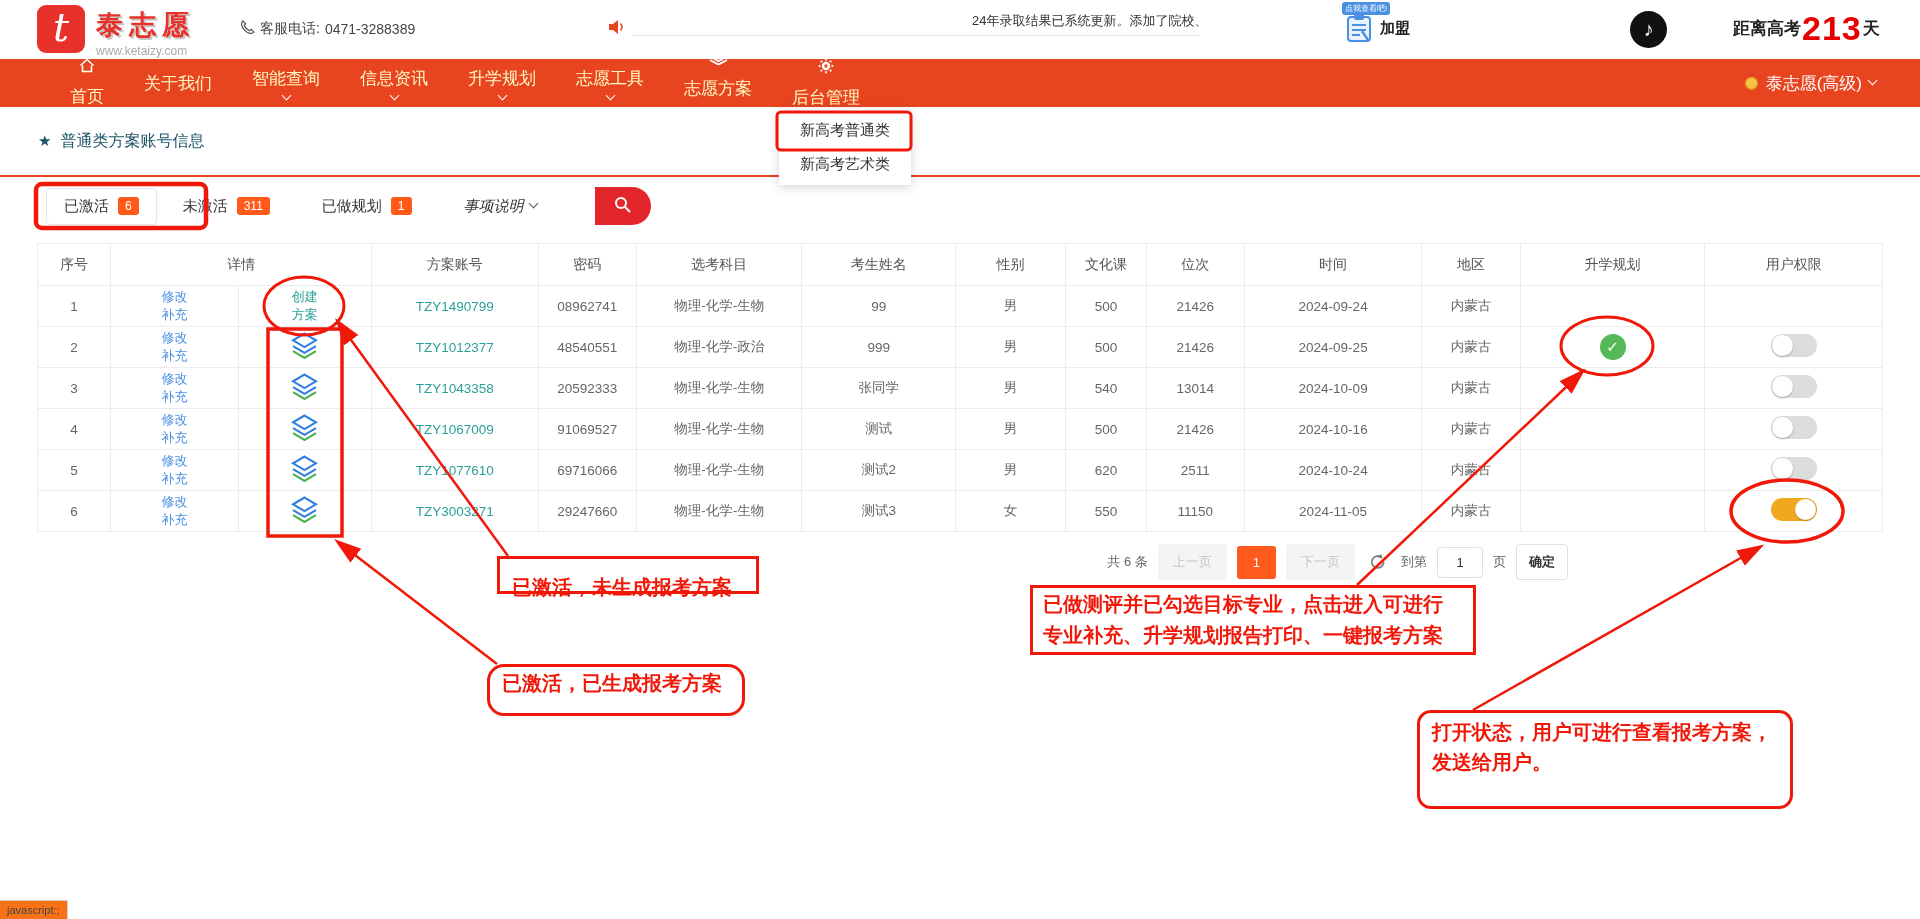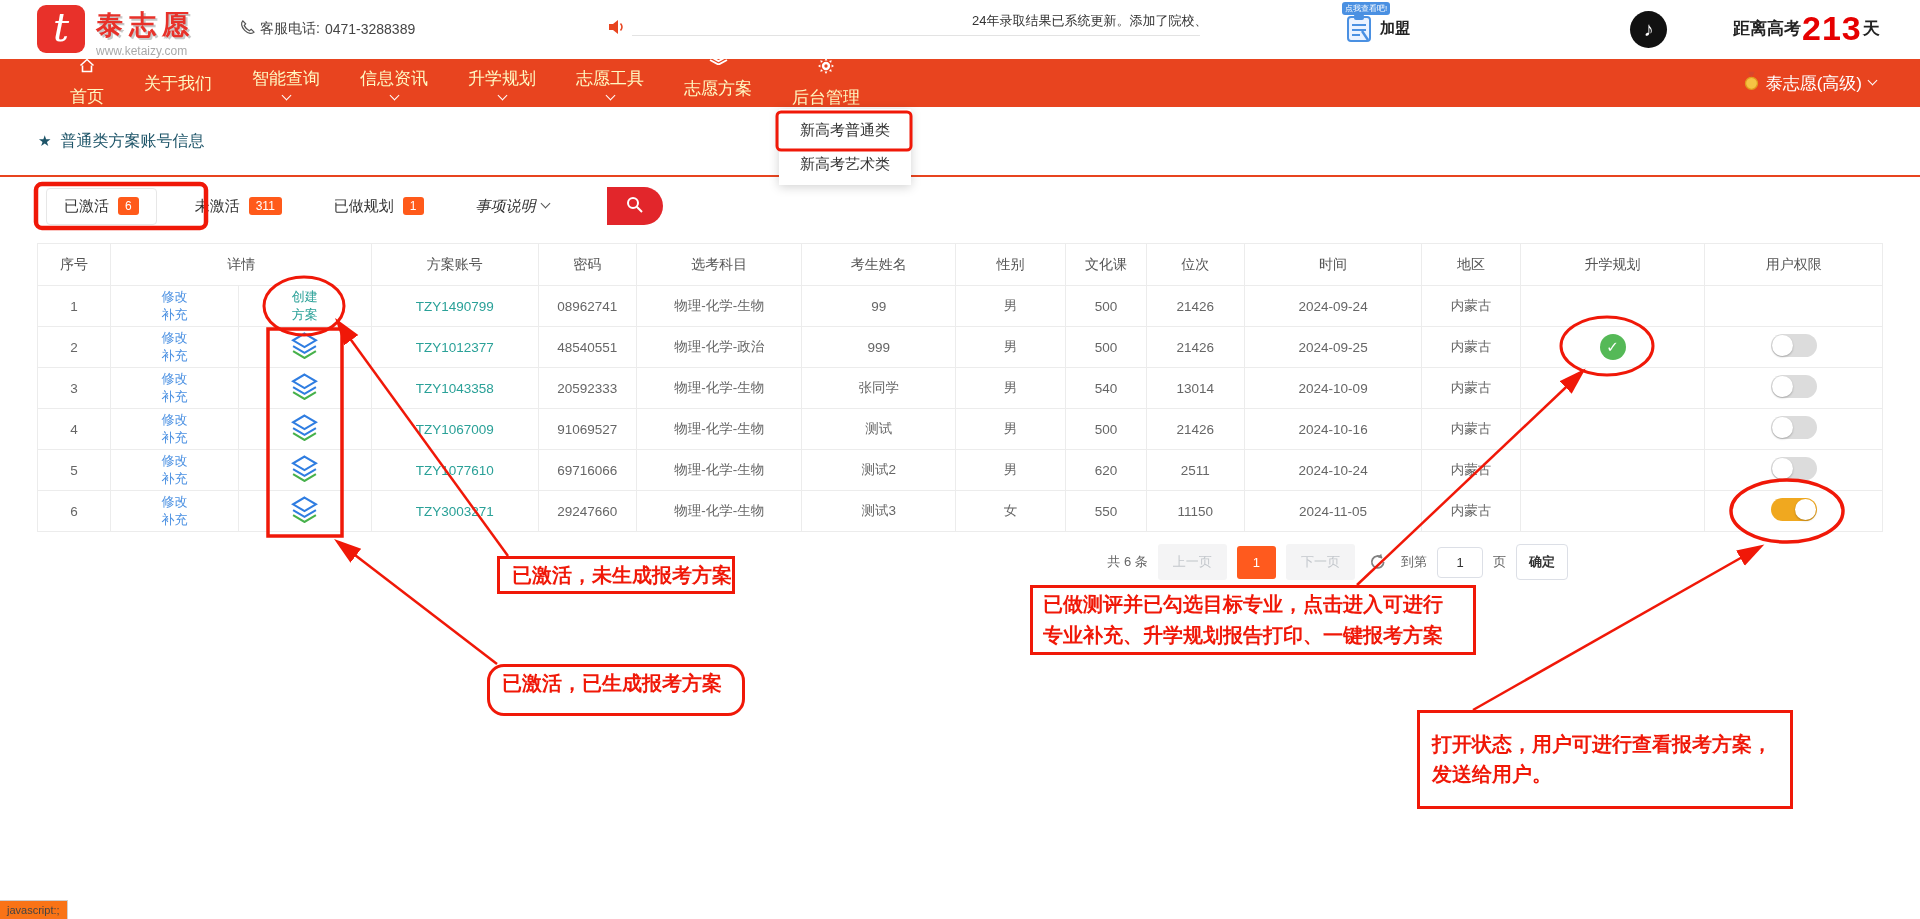--- a/index.html
+++ b/index.html
@@ -40,21 +40,21 @@
   .nav-user { margin-left:auto; color:#fff; font-size:17px; display:flex; align-items:center; gap:7px; cursor:pointer; }
 
   
   .breadcrumb-bar { height:70px; display:flex; align-items:center; padding-left:38px;
     font-size:16px; color:#1d5468; border-bottom:2px solid #e8441f; background:#fff; }
   .breadcrumb-bar .star { margin-right:9px; font-size:15px; }
 
   
   .filter-row { height:58px; display:flex; align-items:center; padding-left:46px; background:#fff; }
   .tab { display:flex; align-items:center; gap:9px; font-size:15px; color:#333; cursor:pointer; }
-  .tab-card { border:1px solid #e7e7e7; border-radius:4px; padding:8px 17px; background:#fff; margin-right:38px; }
+  .tab-card { border:1px solid #e7e7e7; border-radius:4px; padding:8px 17px; background:#fff; margin-right:26px; }
   .tab.plain { margin-right:52px; }
   .badge { background:#ff5a1a; color:#fff; font-size:12px; line-height:1; padding:3px 7px; border-radius:3px; }
   .note { font-size:15px; color:#333; display:flex; align-items:center; gap:6px; margin-right:58px; cursor:pointer;font-style:italic; }
   .search { display:flex; height:38px; }
   .search input { width:262px; height:38px; border:1px solid #e2e2e2; border-right:none;
     border-radius:19px 0 0 19px; padding:0 16px; font-size:13px; color:#333; outline:none; }
   .search input::placeholder { color:#c2c2c2; }
   .search button { width:56px; height:38px; border:none; border-radius:0 19px 19px 0;
     background:#e2262b; display:flex; align-items:center; justify-content:center; cursor:pointer; }
 
@@ -84,24 +84,24 @@
   .pg-ok { border:1px solid #dcdfe6; background:#fff; color:#333; font-weight:bold; font-size:13px; padding:8px 12px; border-radius:4px; cursor:pointer; }
 
   
   .dropdown { position:absolute; left:779px; top:109px; width:132px; background:#fff;
     box-shadow:0 2px 10px rgba(0,0,0,.18); padding:4px 0; z-index:5; }
   .dropdown-item { height:34px; line-height:34px; text-align:center; font-size:15px; color:#333; cursor:pointer; background:#fff; }
 
   
   .anno-svg { position:absolute; left:0; top:0; width:1920px; height:919px; pointer-events:none; z-index:9; }
   .anno-box { position:absolute; border:3px solid #f01808; color:#f01808; font-weight:600; z-index:10; background:transparent; }
-  .anno-1 { left:497px; top:556px; width:238px; height:38px; font-size:20px; line-height:32px; padding:0 12px; white-space:nowrap; }
+  .anno-1 { left:497px; top:556px; width:262px; height:38px; font-size:20px; line-height:32px; padding:12px 12px; white-space:nowrap; }
   .anno-2 { left:487px; top:664px; width:258px; height:52px; font-size:20px; line-height:32px; padding:0 12px; white-space:nowrap;border-radius:17px; }
   .anno-3 { left:1030px; top:585px; width:446px; height:70px; font-size:20px; line-height:31px; padding:1px 10px; }
-  .anno-4 { left:1417px; top:710px; width:376px; height:99px; font-size:20px; line-height:30px; padding:16px 12px; }
+  .anno-4 { left:1417px; top:710px; width:376px; height:99px; font-size:20px; line-height:30px; padding:4px 12px;border-radius:14px; }
 
   
   .statusbar { position:absolute; left:0; bottom:0; background:#f97316; border:1px solid #cfcfcf;
     border-left:none; border-bottom:none; font-size:11px; color:#444; padding:3px 7px; z-index:11; }
 </style>
 </head>
 <body>
 
 <header class="topbar">
   <div class="logo-box">

